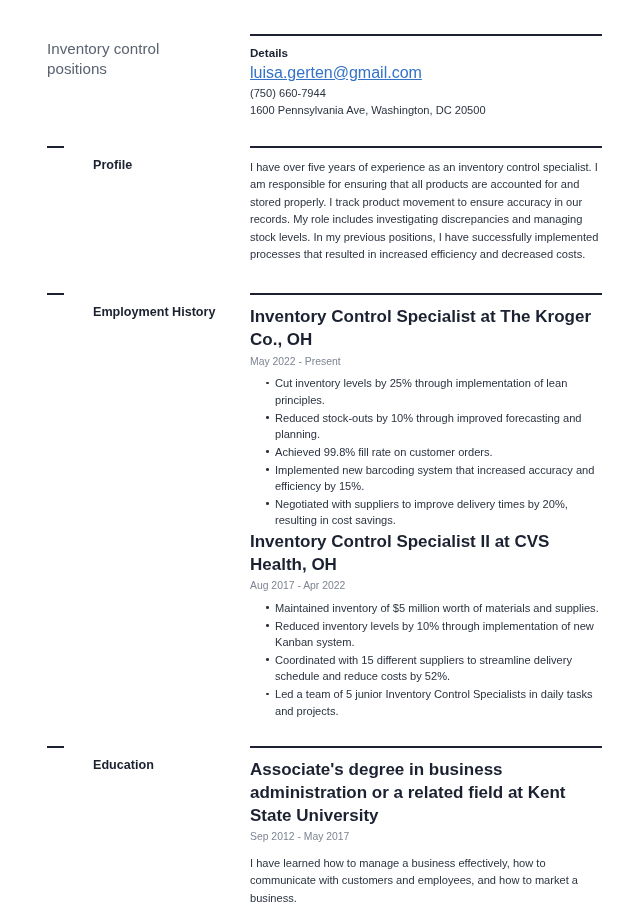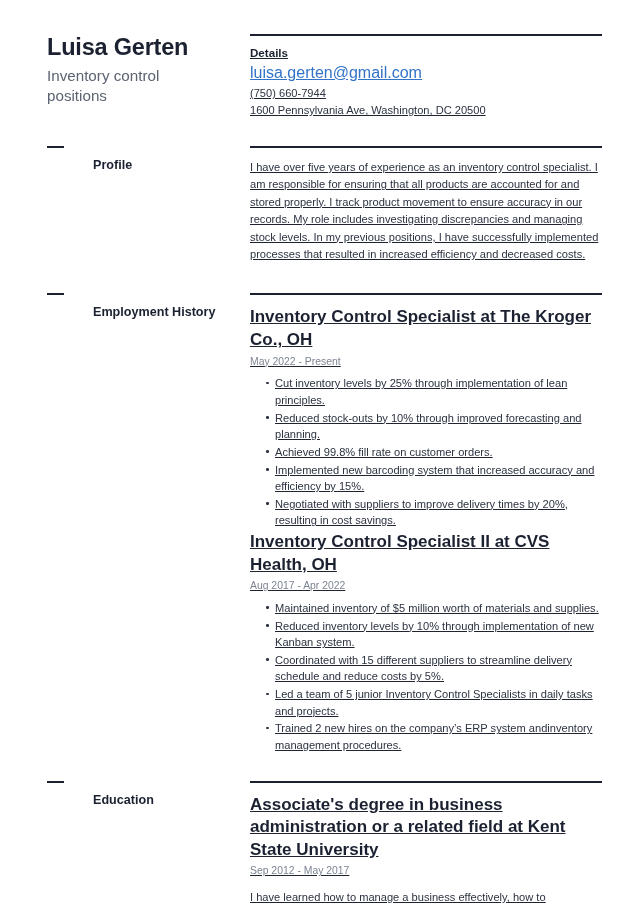--- a/index.html
+++ b/index.html
@@ -30,21 +30,20 @@
   }
   .col-left {
     width: 203px;
     flex: 0 0 203px;
     box-sizing: border-box;
     padding-right: 14px;
   }
   .col-right {
     flex: 1 1 auto;
     min-width: 0;
-    text-decoration: underline;
   }
 
   
   .header-row {
     padding-top: 34px;
   }
   .name {
     font-size: 23.5px;
     font-weight: bold;
     letter-spacing: -0.2px;
@@ -165,21 +164,20 @@
   .sec-edu      { margin-top: 25px; }
   .sec-links    { margin-top: 29px; }
 </style>
 </head>
 <body>
 
 <div class="page">
 
   <div class="row header-row sec-header">
     <div class="col-left">
-      <div class="name">Luisa Gerten</div>
       <div class="subtitle">Inventory control positions</div>
     </div>
     <div class="col-right">
       <div class="rule-long"></div>
       <div class="details-title">Details</div>
       <div>
         <a class="link" href="#">luisa.gerten@gmail.com</a>
       </div>
       <div class="detail-line">(750) 660-7944</div>
       <div class="detail-line">1600 Pennsylvania Ave, Washington, DC 20500</div>
@@ -216,23 +214,22 @@
           <li>Negotiated with suppliers to improve delivery times by 20%, resulting in cost savings.</li>
         </ul>
       </div>
 
       <div class="entry">
         <div class="entry-title">Inventory Control Specialist II at CVS Health, OH</div>
         <div class="entry-date">Aug 2017 - Apr 2022</div>
         <ul class="bullets">
           <li>Maintained inventory of $5 million worth of materials and supplies.</li>
           <li>Reduced inventory levels by 10% through implementation of new Kanban system.</li>
-          <li>Coordinated with 15 different suppliers to streamline delivery schedule and reduce costs by 5%.</li>
+          <li>Coordinated with 15 different suppliers to streamline delivery schedule and reduce costs by 52%.</li>
           <li>Led a team of 5 junior Inventory Control Specialists in daily tasks and projects.</li>
-          <li>Trained 2 new hires on the company’s ERP system andinventory management procedures.</li>
         </ul>
       </div>
     </div>
   </div>
 
   <div class="row sec-edu">
     <div class="col-left">
       <div class="rule-short"></div>
       <div class="side-label">Education</div>
     </div>

